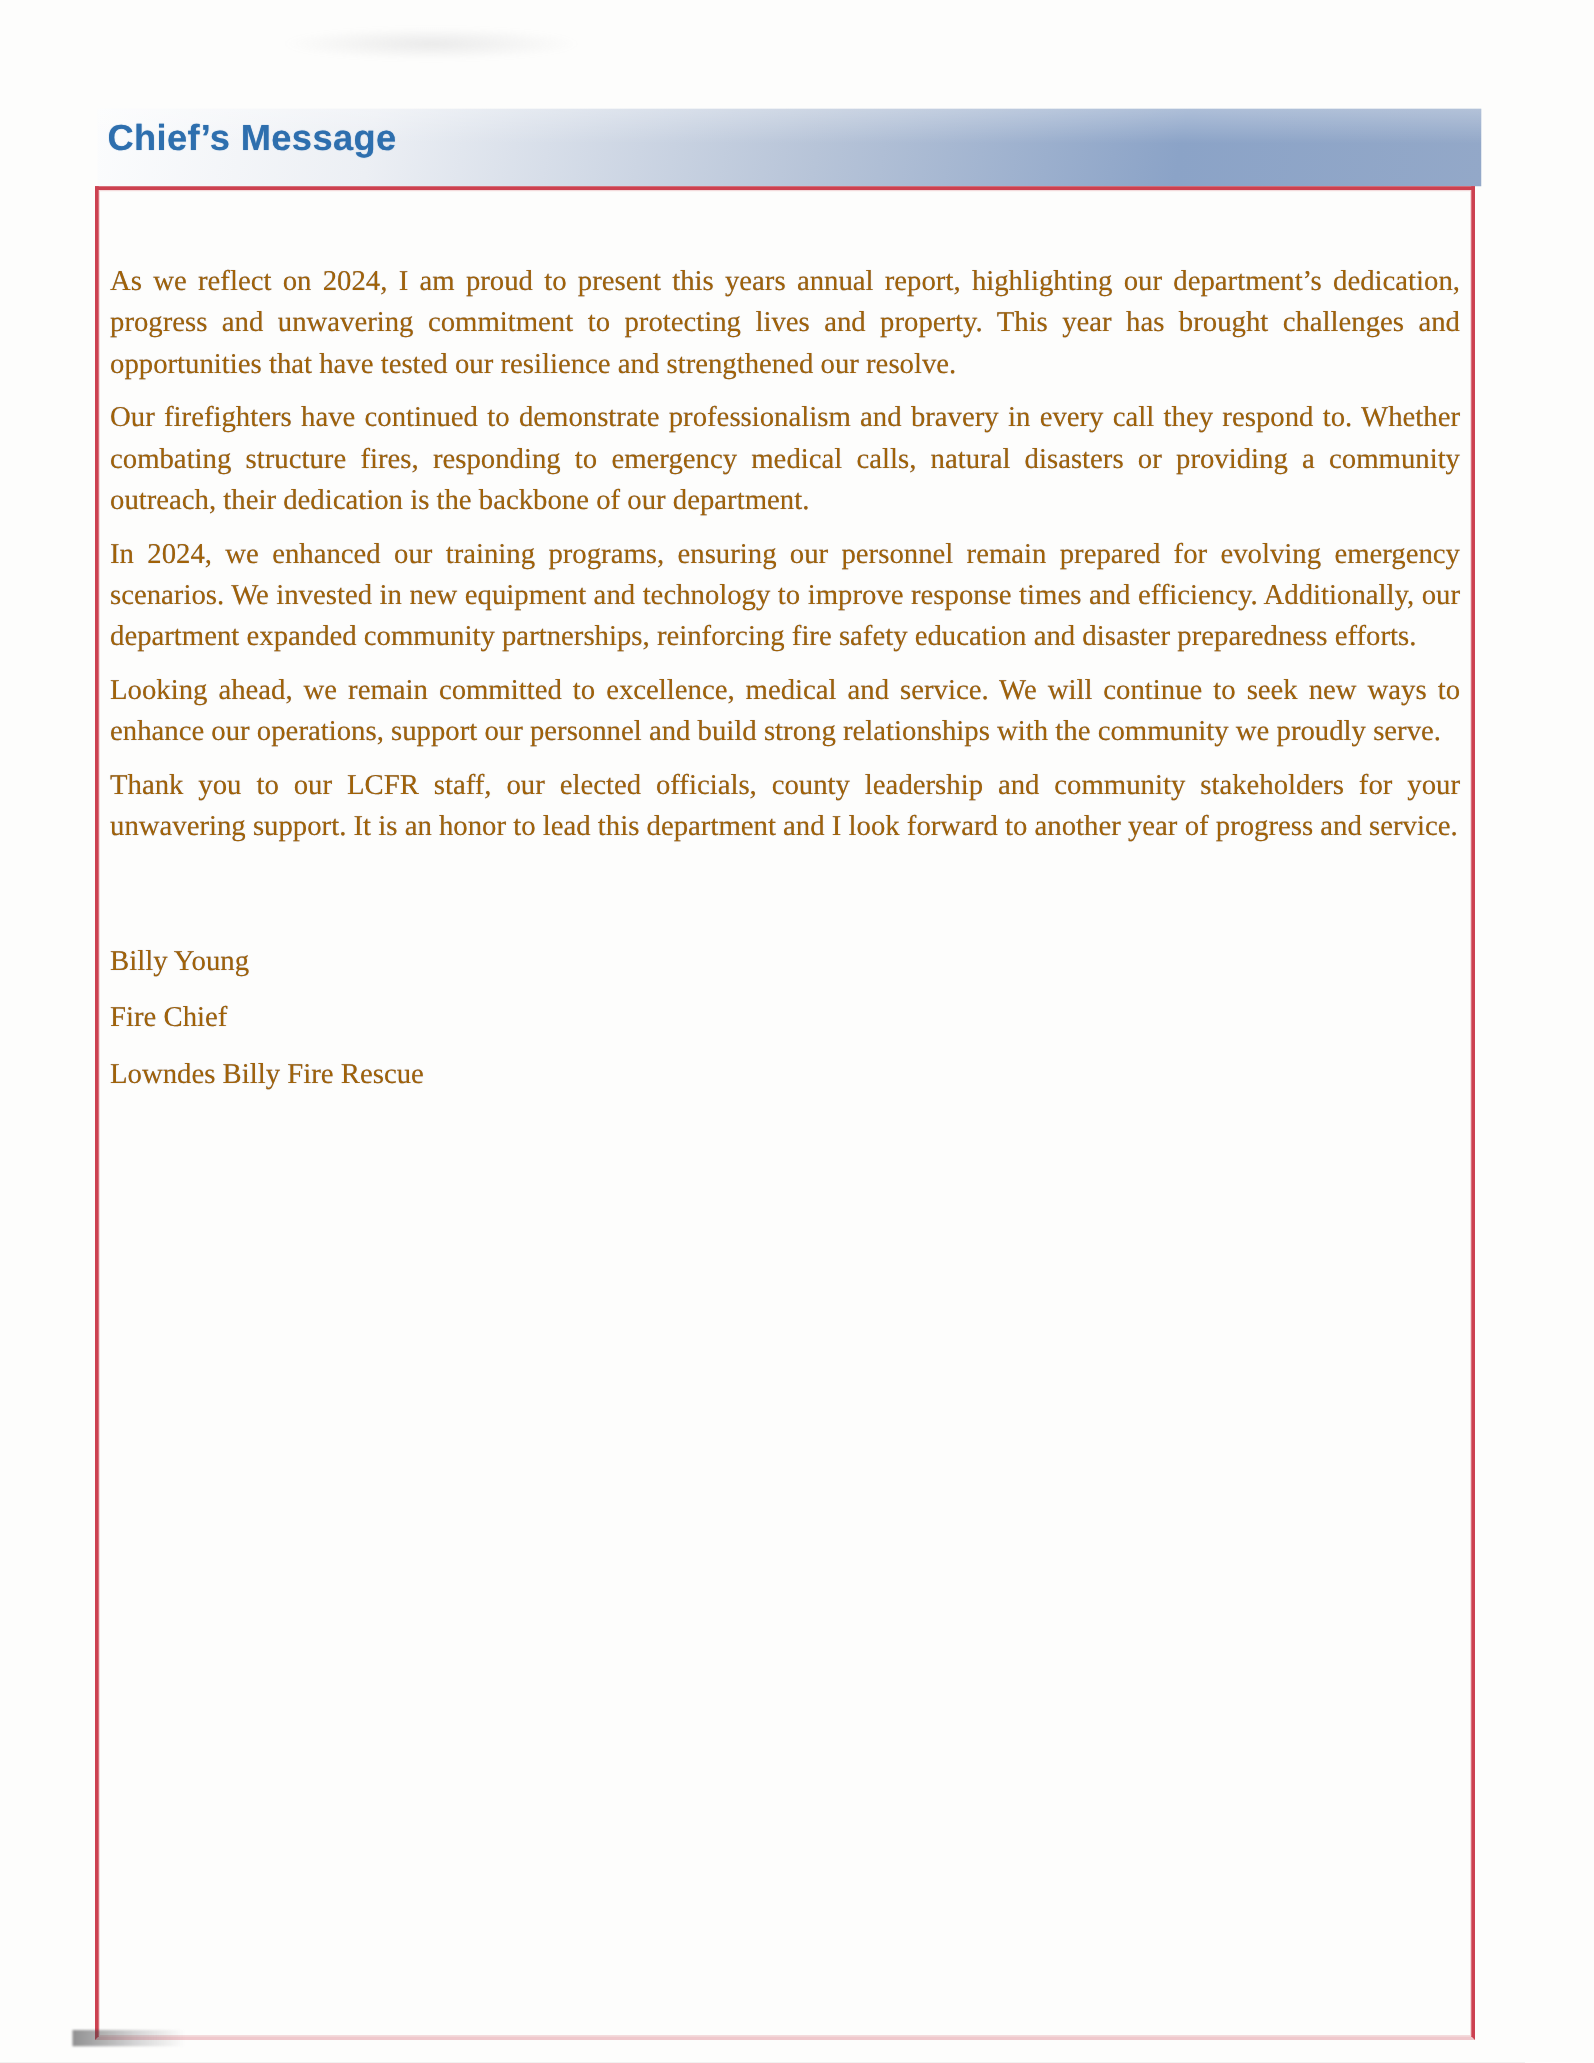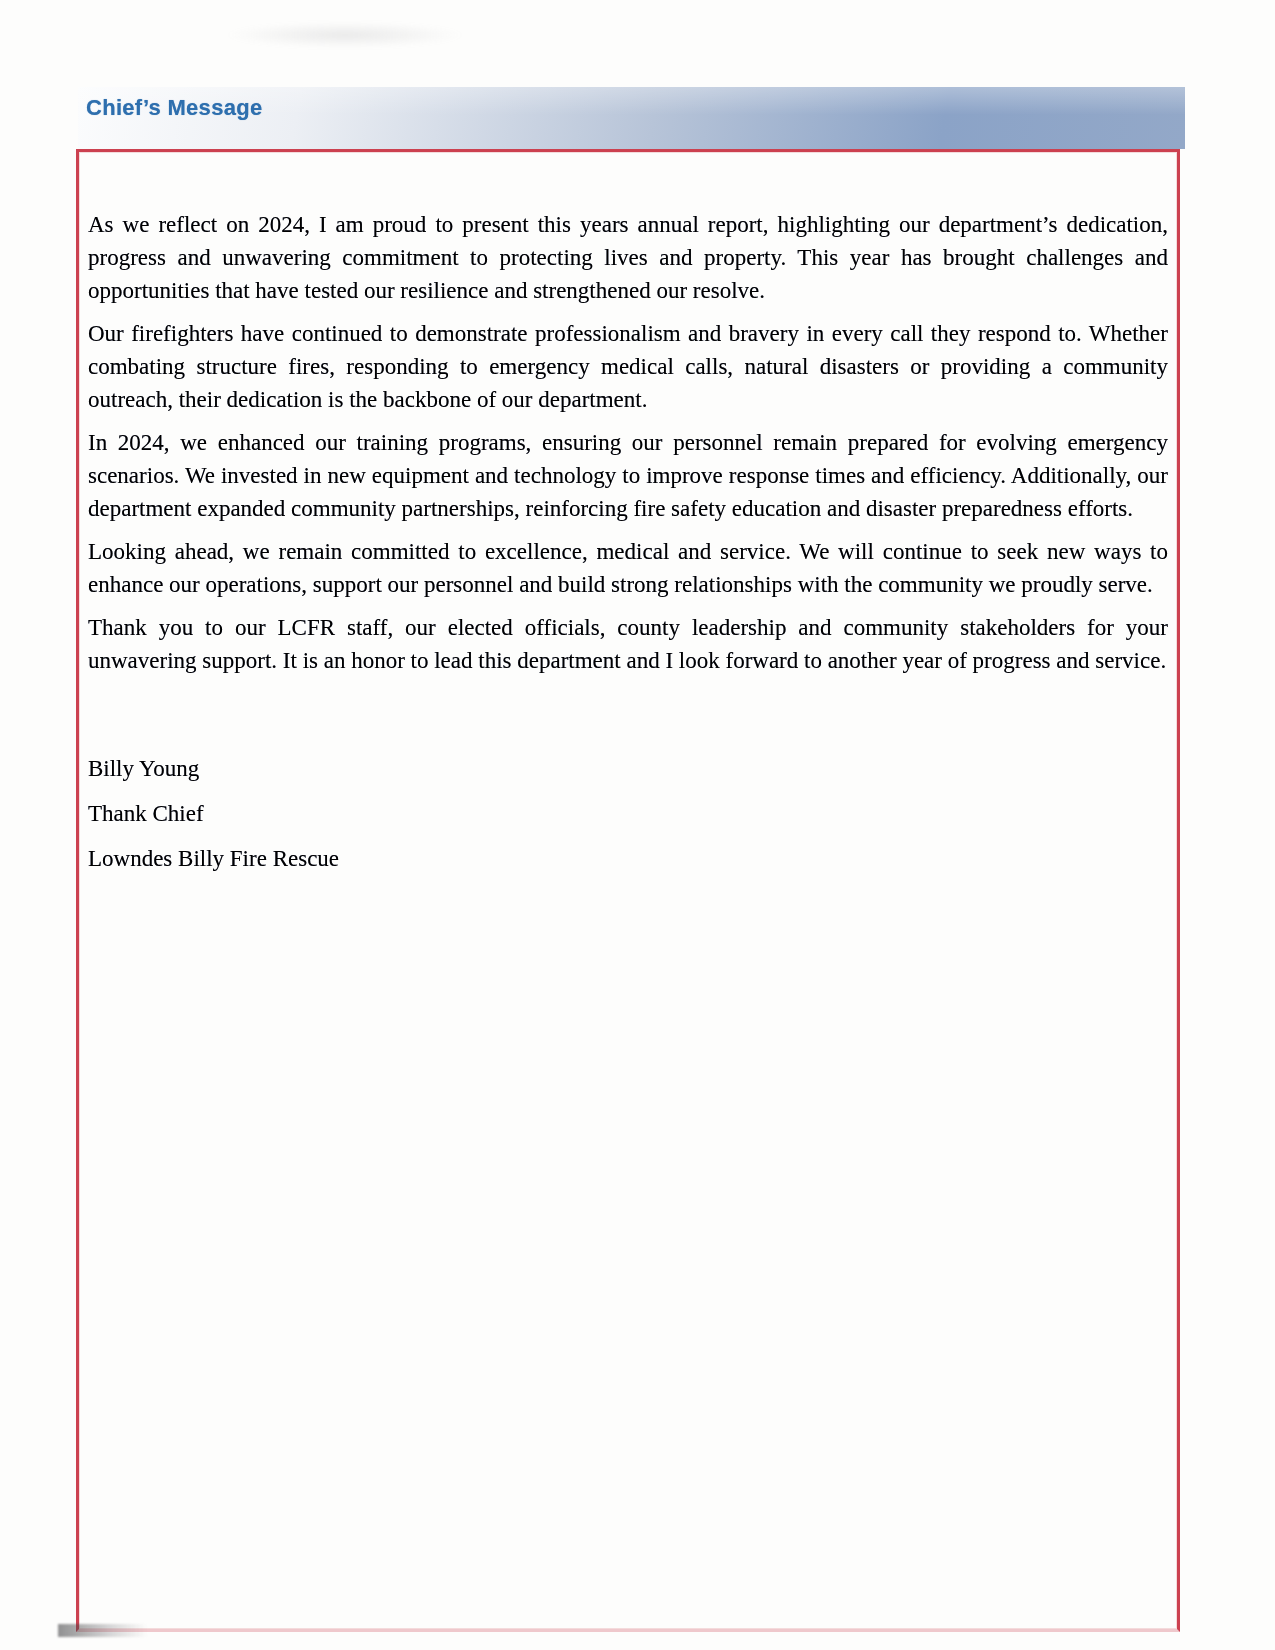--- a/index.html
+++ b/index.html
@@ -25,21 +25,21 @@
     width: 1107px;
     height: 62px;
     background:
       linear-gradient(to bottom, rgba(255,255,255,0.30) 0%, rgba(255,255,255,0.00) 45%),
       linear-gradient(100deg, #fbfcfd 0%, #eceff4 20%, #b7c4d8 52%, #8ba3c7 78%, #93a8c8 100%);
   }
   .banner h1 {
     margin: 0;
     padding: 10px 0 0 8px;
     font-family: "Liberation Sans", sans-serif;
-    font-size: 22px;
+    font-size: 29px;
     line-height: 1;
     font-weight: 700;
     letter-spacing: 0.3px;
     color: #2e6fae;
     text-shadow: 0 0 0.8px rgba(46,111,174,0.65);
   }
 
   
   .red-box {
     position: absolute;
@@ -51,21 +51,21 @@
     border: 3px solid #cc4150;
     border-bottom-color: rgba(204,65,80,0.28);
     padding: 56px 9px 0 9px;
     box-shadow: inset 0 0 0 1px rgba(204,65,80,0.18);
   }
   .red-box p {
     margin: 0 0 10px 0;
     font-size: 23px;
     line-height: 33px;
     text-align: justify;
-    color: #000000;
+    color: #a16207;
     text-shadow: 0 0 0.6px rgba(44,58,116,0.55);
   }
 
   
   .signature {
     margin-top: 75px;
   }
   .signature p {
     margin: 0 0 12px 0;
     text-align: left;
@@ -102,21 +102,21 @@
 
   <div class="red-box">
     <p>As we reflect on 2024, I am proud to present this years annual report, highlighting our department’s dedication, progress and unwavering commitment to protecting lives and property. This year has brought challenges and opportunities that have tested our resilience and strengthened our resolve.</p>
     <p>Our firefighters have continued to demonstrate professionalism and bravery in every call they respond to. Whether combating structure fires, responding to emergency medical calls, natural disasters or providing a community outreach, their dedication is the backbone of our department.</p>
     <p>In 2024, we enhanced our training programs, ensuring our personnel remain prepared for evolving emergency scenarios. We invested in new equipment and technology to improve response times and efficiency. Additionally, our department expanded community partnerships, reinforcing fire safety education and disaster preparedness efforts.</p>
     <p>Looking ahead, we remain committed to excellence, medical and service. We will continue to seek new ways to enhance our operations, support our personnel and build strong relationships with the community we proudly serve.</p>
     <p>Thank you to our LCFR staff, our elected officials, county leadership and community stakeholders for your unwavering support. It is an honor to lead this department and I look forward to another year of progress and service.</p>
 
     <div class="signature">
       <p>Billy Young</p>
-      <p>Thank Chief</p>
+      <p>Fire Chief</p>
       <p>Lowndes Billy Fire Rescue</p>
     </div>
   </div>
 
   <div class="smudge-top"></div>
   <div class="smudge-bottom"></div>
 
 </div>
 
 </body></html>

